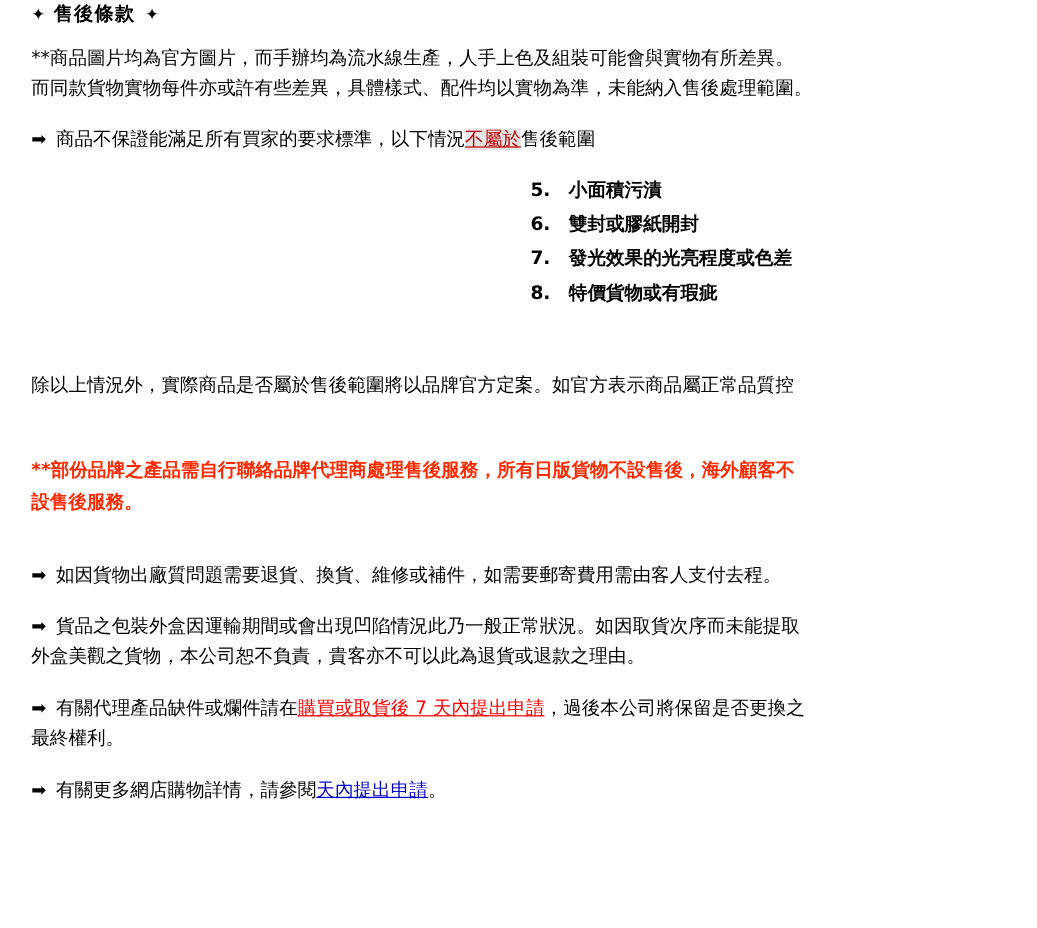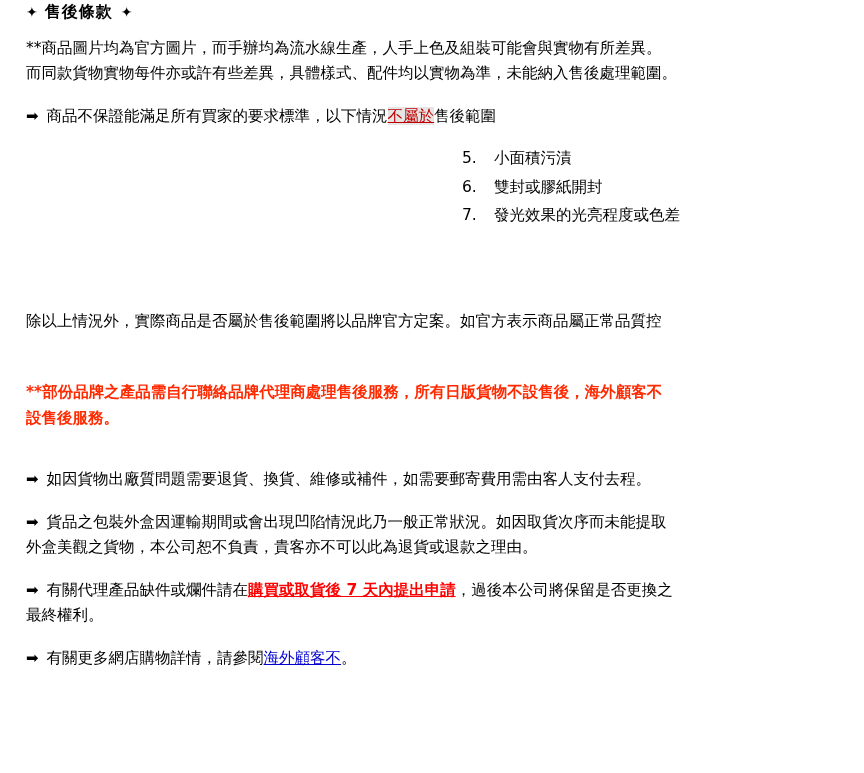--- a/index.html
+++ b/index.html
@@ -67,39 +67,39 @@
     color: #c00000;
     text-decoration: underline;
   }
   .red-strong {
     color: #ff2a00;
     font-weight: bold;
   }
   .red-underline {
     color: #ff0000;
     text-decoration: underline;
-    font-weight: bold;
+    font-weight: normal;
   }
   .link {
     color: #0000cc;
     text-decoration: underline;
   }
 
   .list-wrap {
     margin: 22px 0 0 26px;
     width: 812px;
     position: relative;
     height: 112px;
   }
   .list-col {
     position: absolute;
     top: 0;
   }
   .list-col.left { left: 6px; }
-  .list-col.right { left: 436px; }
+  .list-col.right { left: 416px; font-weight: bold; }
   .list-item {
     font-size: 15.5px;
     line-height: 1.0;
     margin-bottom: 13px;
     white-space: nowrap;
   }
   .list-num {
     display: inline-block;
     width: 74px;
   }
@@ -128,20 +128,21 @@
 
   <div class="arrow-para">
     <span class="arrow">➡</span><span>商品不保證能滿足所有買家的要求標準</span><span>，以下情況</span><span class="hl">不屬於</span><span>售後範圍</span>
   </div>
 
   <div class="list-wrap">
     <div class="list-col right">
       <div class="list-item"><span class="list-num tight">5.</span><span>小面積污漬</span></div>
       <div class="list-item"><span class="list-num tight">6.</span><span>雙封或膠紙開封</span></div>
       <div class="list-item"><span class="list-num tight">7.</span><span>發光效果的光亮程度或色差</span></div>
+      <div class="list-item"><span class="list-num tight">8.</span><span>特價貨物或有瑕疵</span></div>
     </div>
   </div>
 
   <div class="spacer-lg"></div>
 
   <div class="para">
     <div>除以上情況外，實際商品是否屬於售後範圍將以品牌官方定案。如官方表示商品屬正常品質控</div>
   </div>
 
   <div class="spacer-lg"></div>
@@ -167,16 +168,16 @@
   <div class="spacer-md"></div>
 
   <div class="arrow-para">
     <span class="arrow">➡</span><span>有關代理產品缺件或爛件請在</span><span class="red-underline">購買或取貨後 7 天內提出申請</span><span>，過後本公司將保留是否更換之</span>
     <div>最終權利。</div>
   </div>
 
   <div class="spacer-md"></div>
 
   <div class="arrow-para">
-    <span class="arrow">➡</span><span>有關更多網店購物詳情，請參閱</span><a class="link" href="#">海外顧客不</a><span>。</span>
+    <span class="arrow">➡</span><span>有關更多網店購物詳情，請參閱</span><a class="link" href="#">天內提出申請</a><span>。</span>
   </div>
 
 </div>
 
 </body></html>

